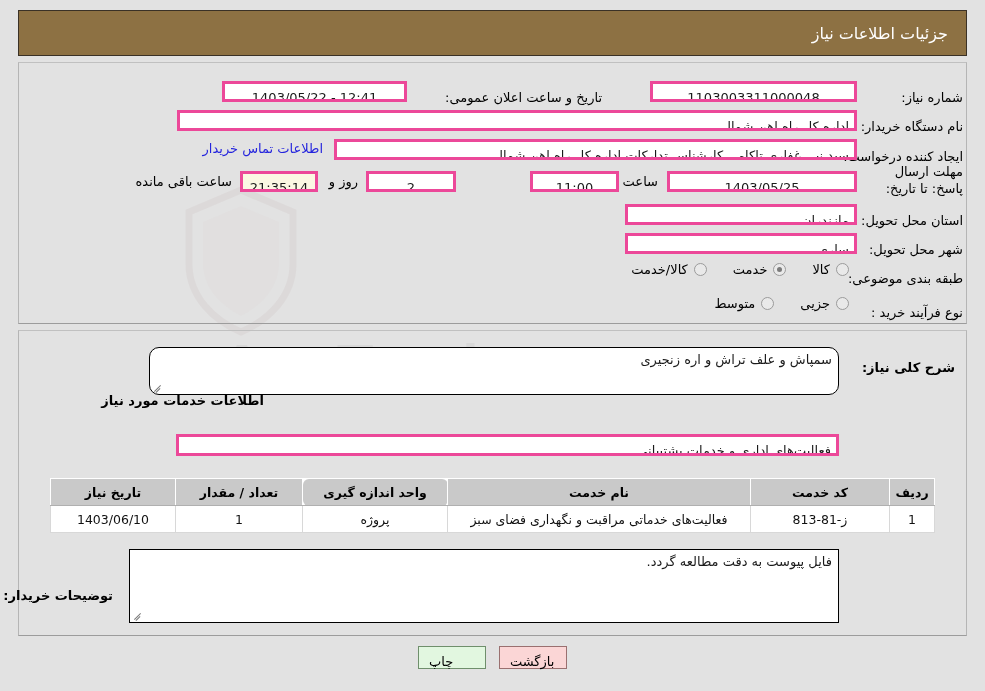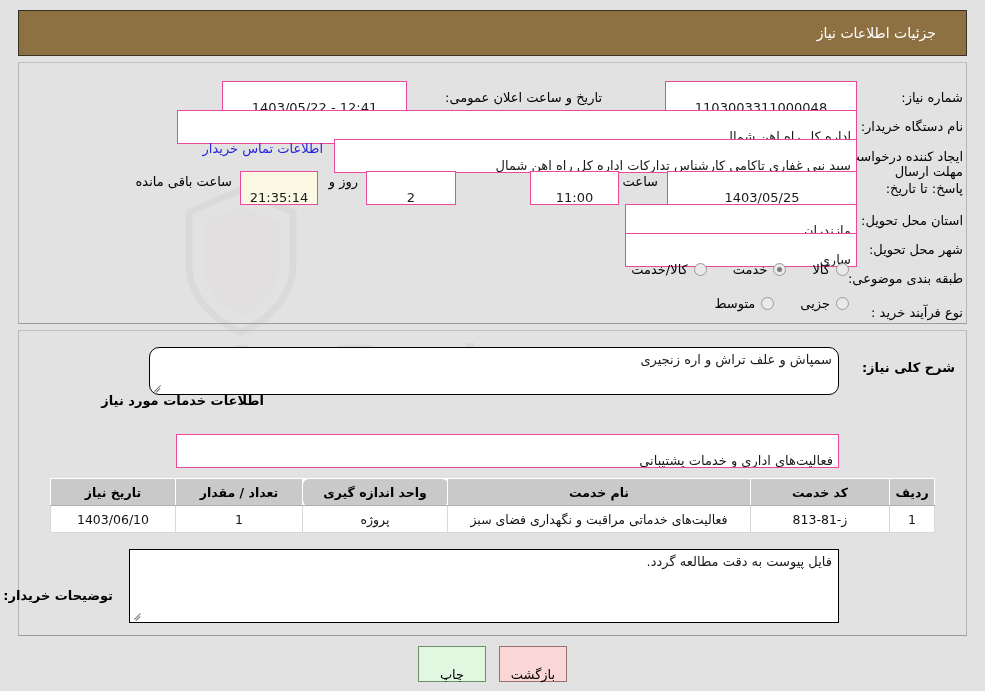--- a/index.html
+++ b/index.html
@@ -52,22 +52,22 @@
     background: #8d7143;
     border: 1px solid #3a3126;
     box-sizing: border-box;
     display: flex;
     align-items: center;
     justify-content: flex-start;
     z-index: 2;
   }
   .header-title {
     color: #ffffff;
-    font-size: 14px;
-    padding-right: 30px;
+    font-size: 16px;
+    padding-right: 18px;
     letter-spacing: .3px;
   }
 
   
   .panel {
     position: absolute;
     background: #dedede;
     border: 1px solid #a8a8a8;
     box-sizing: border-box;
     z-index: 1;
@@ -100,27 +100,27 @@
     white-space: nowrap;
   }
   .flabel {
     color: #000;
     font-size: 13px;
     text-align: right;
     margin-top: 8px;
   }
   .fbox {
     background: #ffffff;
-    border: 1px solid #ec4899;
+    border: 3px solid #ec4899;
     box-sizing: border-box;
     height: 21px;
     line-height: 19px;
     font-size: 13px;
     color: #1a1a1a;
-    padding: 16px 5px;
+    padding: 4px 5px;
     text-align: center;
     overflow: hidden;
     font-family: "DejaVu Sans", "Liberation Sans", sans-serif;
   }
   .fbox.rtlval { text-align: right; direction: rtl; }
   .fbox.timer  { background: #fbf8e3; }
 
   .link {
     color: #2424dd;
     font-size: 13px;
@@ -250,24 +250,24 @@
     justify-content: center;
     gap: 13px;
     z-index: 4;
   }
   .btn {
     border: 1px solid #6d6d6d;
     font-size: 13px;
     height: 23px;
     min-width: 68px;
     line-height: 21px;
-    text-align: center;
+    text-align: left;
     box-sizing: border-box;
     cursor: pointer;
-    padding: 17px 10px;
+    padding: 4px 10px;
     font-family: "DejaVu Sans", "Liberation Sans", sans-serif;
   }
   .btn-back  { background: #fbd6d6; border-color: #9a7070; }
   .btn-print { background: #e2f7e0; border-color: #6f8f6c; }
 </style>
 </head>
 <body>
 
 <div class="watermark">
   <svg class="wm-shield" viewBox="0 0 120 150">
@@ -279,21 +279,21 @@
 
 <div class="header-bar">
   <span class="header-title">جزئیات اطلاعات نیاز</span>
 </div>
 
 <div class="panel panel-top"></div>
 
 <div class="frow" style="top:82px; right:22px;">
   <span class="flabel" style="width:100px;">شماره نیاز:</span>
 </div>
-<div class="fbox" style="position:absolute; top:81px; right:128px; width:192px; z-index:3;">1103003311000048</div>
+<div class="fbox" style="position:absolute; top:81px; right:128px; width:207px; z-index:3;">1103003311000048</div>
 
 <div class="frow" style="top:82px; right:383px;">
   <span class="flabel">تاریخ و ساعت اعلان عمومی:</span>
 </div>
 <div class="fbox" style="position:absolute; top:81px; right:578px; width:185px; z-index:3;">12:41 - 1403/05/22</div>
 
 <div class="frow" style="top:111px; right:22px;">
   <span class="flabel">نام دستگاه خریدار:</span>
 </div>
 <div class="fbox rtlval" style="position:absolute; top:110px; right:128px; width:680px; z-index:3;">اداره کل راه اهن شمال</div>

